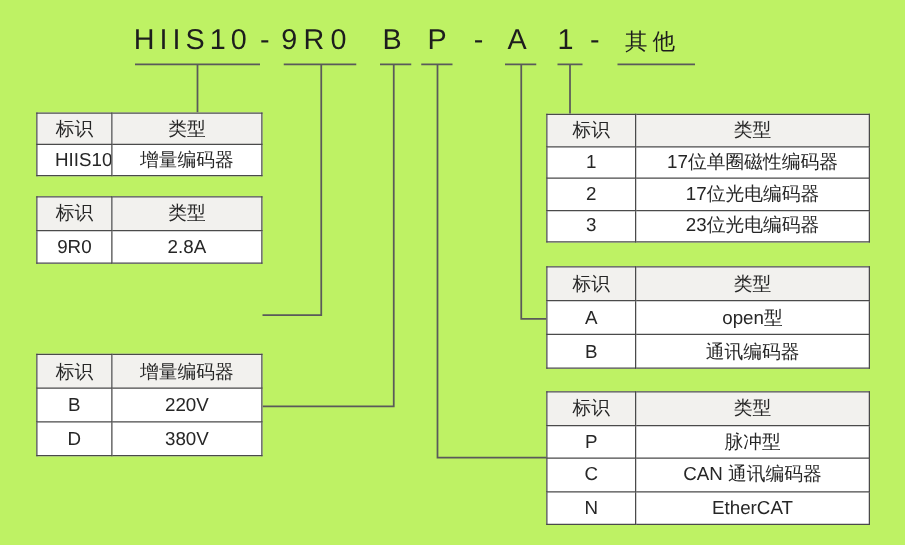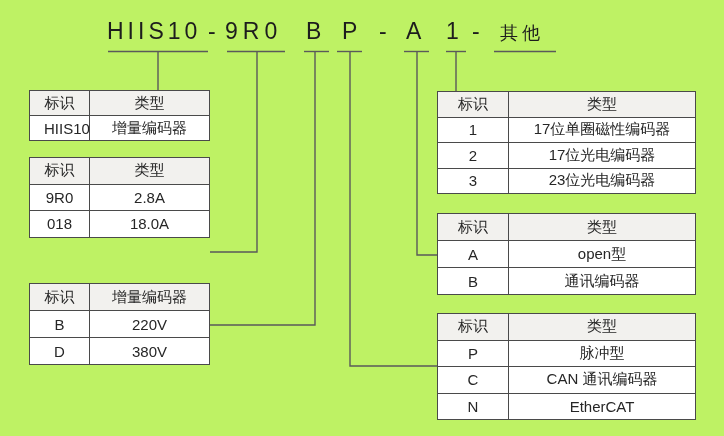--- a/index.html
+++ b/index.html
@@ -114,24 +114,20 @@
       <tr>
         <th>标识</th>
         <th>类型</th>
       </tr>
     </thead>
     <tbody>
       <tr>
         <td>9R0</td>
         <td>2.8A</td>
       </tr>
-      <tr>
-        <td>018</td>
-        <td>18.0A</td>
-      </tr>
     </tbody>
   </table>
 
   <table class="spec left-t" style="left:29px;top:283px;--rh:26px">
     <colgroup>
         <col style="width:60px">
         <col style="width:120px">
       </colgroup>
     <thead>
       <tr>

